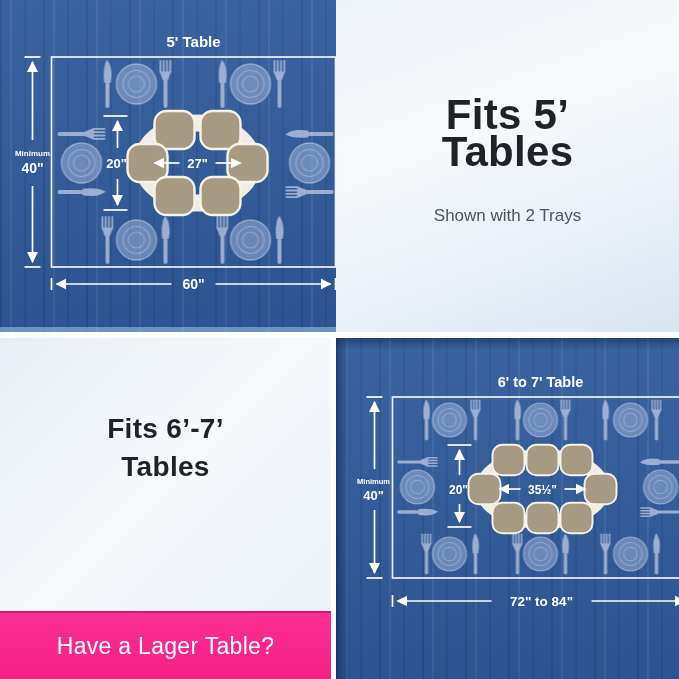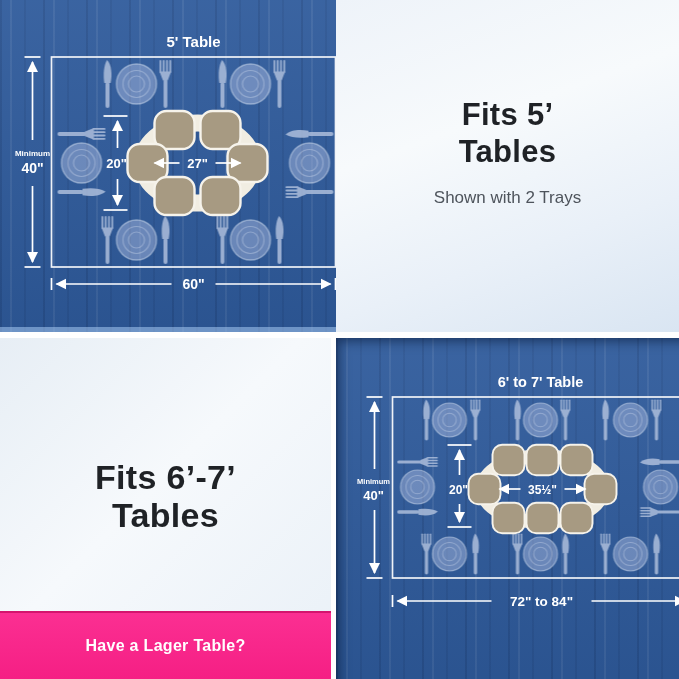--- a/index.html
+++ b/index.html
@@ -24,32 +24,32 @@
   .tile-br{left:336px;top:338px;width:388px;height:341px;
     box-shadow:inset 9px 9px 12px -6px rgba(5,22,52,.6);}
   .tile svg{position:absolute;left:0;top:0;width:100%;height:100%;}
   
   .tile-tr{left:336px;top:0;width:343px;height:332px;
     background:linear-gradient(160deg,#eef3f9 0%,#f7fafc 38%,#e9f0f8 70%,#d9e5f2 100%);
     display:flex;flex-direction:column;align-items:center;text-align:center;}
   .tile-bl{left:0;top:338px;width:331px;height:341px;
     background:linear-gradient(135deg,#e7eef5 0%,#f6f9fc 45%,#e9f0f7 100%);
     display:flex;flex-direction:column;align-items:center;text-align:center;}
-  .panel-heading{font-weight:700;font-size:31px;line-height:37px;color:#1f2226;letter-spacing:.3px;}
+  .panel-heading{font-weight:700;font-size:42px;line-height:37px;color:#1f2226;letter-spacing:.3px;}
   .tile-tr .panel-heading{margin-top:96px;}
-  .tile-bl .panel-heading{margin-top:120px;font-size:34px;line-height:38px;}
-  .panel-note{margin-top:16px;font-size:17px;line-height:23px;color:#4e545c;}
+  .tile-bl .panel-heading{margin-top:72px;font-size:28px;line-height:38px;}
+  .panel-note{margin-top:34px;font-size:17px;line-height:23px;color:#4e545c;}
   
   .banner{
     position:absolute;left:0;bottom:0;width:100%;height:68px;
     background:linear-gradient(180deg,#fb2f92 0%,#f51f84 100%);
     border-top:2px solid #d4146e;box-sizing:border-box;
     display:flex;flex-direction:column;align-items:center;justify-content:center;
     color:#ffffff;text-align:center;}
-  .banner-heading{font-size:16px;font-weight:700;letter-spacing:.3px;}
+  .banner-heading{font-size:23px;font-weight:400;letter-spacing:.3px;}
   .banner-sub{font-size:15.5px;font-weight:700;margin-top:5px;letter-spacing:.2px;}
   
   svg text{font-family:"Liberation Sans",sans-serif;}
   .dt{fill:#ffffff;font-weight:700;text-anchor:middle;}
   .dim{stroke:#ffffff;stroke-width:1.7;fill:none;}
   .tick{stroke:#ffffff;stroke-width:1.7;}
   .table-outline{fill:none;stroke:#ffffff;stroke-width:1.7;opacity:.92;}
   .setting{opacity:.85;}
 </style>
 </head>

